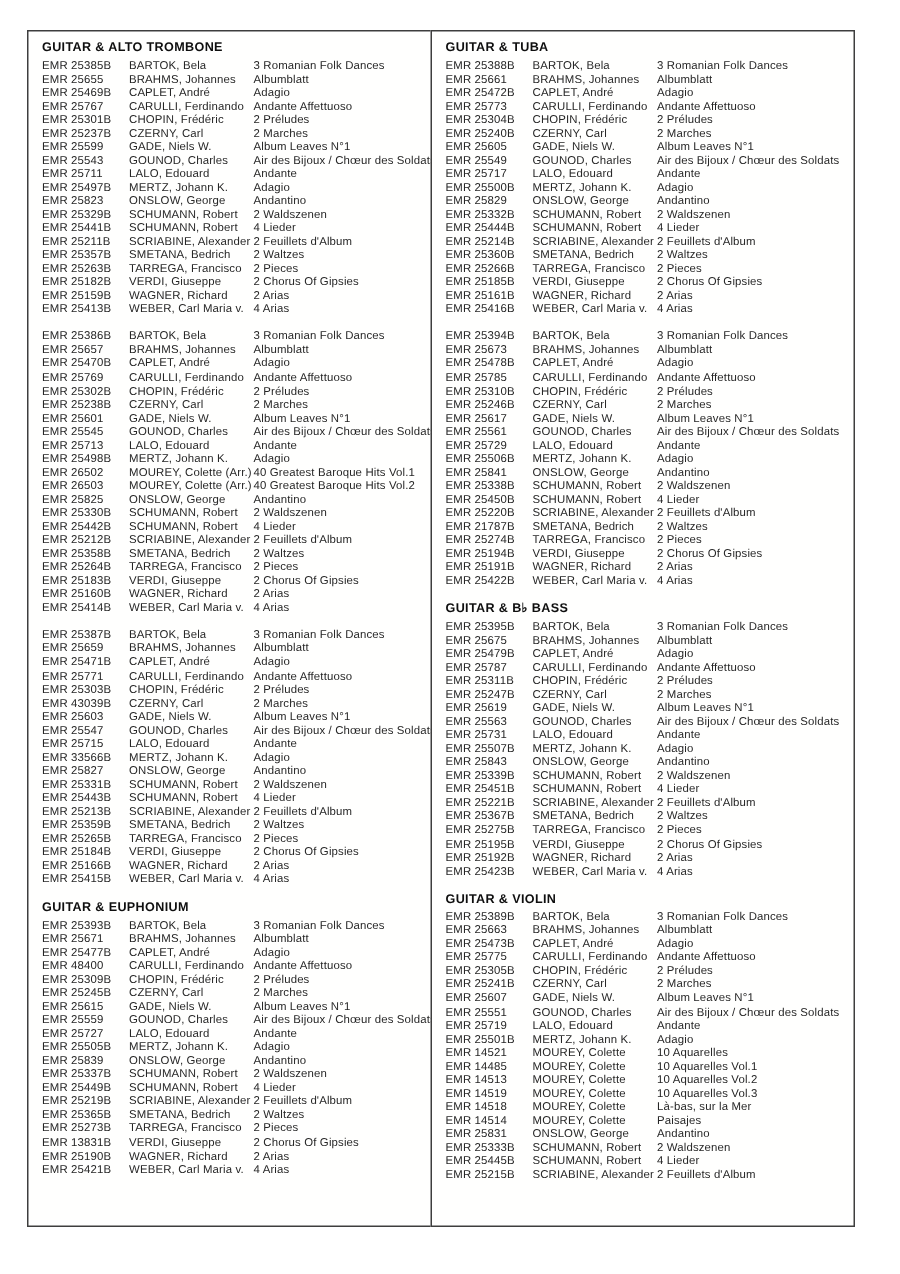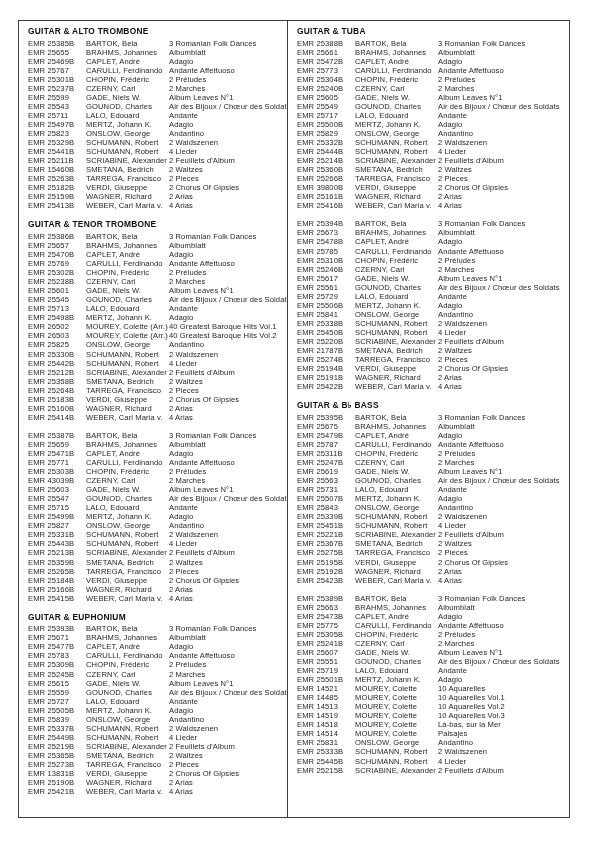--- a/index.html
+++ b/index.html
@@ -99,21 +99,21 @@
           <span class="c-code">EMR 25441B</span>
           <span class="c-comp">SCHUMANN, Robert</span>
           <span class="c-title">4 Lieder</span>
         </div>
         <div class="row">
           <span class="c-code">EMR 25211B</span>
           <span class="c-comp">SCRIABINE, Alexander</span>
           <span class="c-title">2 Feuillets d'Album</span>
         </div>
         <div class="row">
-          <span class="c-code">EMR 15460B</span>
+          <span class="c-code">EMR 25357B</span>
           <span class="c-comp">SMETANA, Bedrich</span>
           <span class="c-title">2 Waltzes</span>
         </div>
         <div class="row">
           <span class="c-code">EMR 25263B</span>
           <span class="c-comp">TARREGA, Francisco</span>
           <span class="c-title">2 Pieces</span>
         </div>
         <div class="row">
           <span class="c-code">EMR 25182B</span>
@@ -125,21 +125,20 @@
           <span class="c-comp">WAGNER, Richard</span>
           <span class="c-title">2 Arias</span>
         </div>
         <div class="row">
           <span class="c-code">EMR 25413B</span>
           <span class="c-comp">WEBER, Carl Maria v.</span>
           <span class="c-title">4 Arias</span>
         </div>
       </div>
       <div class="section">
-        <div class="sec-title">GUITAR &amp; TENOR TROMBONE</div>
         <div class="row">
           <span class="c-code">EMR 25386B</span>
           <span class="c-comp">BARTOK, Bela</span>
           <span class="c-title">3 Romanian Folk Dances</span>
         </div>
         <div class="row">
           <span class="c-code">EMR 25657</span>
           <span class="c-comp">BRAHMS, Johannes</span>
           <span class="c-title">Albumblatt</span>
         </div>
@@ -279,21 +278,21 @@
           <span class="c-code">EMR 25547</span>
           <span class="c-comp">GOUNOD, Charles</span>
           <span class="c-title">Air des Bijoux / Chœur des Soldats</span>
         </div>
         <div class="row">
           <span class="c-code">EMR 25715</span>
           <span class="c-comp">LALO, Edouard</span>
           <span class="c-title">Andante</span>
         </div>
         <div class="row">
-          <span class="c-code">EMR 25499B</span>
+          <span class="c-code">EMR 33566B</span>
           <span class="c-comp">MERTZ, Johann K.</span>
           <span class="c-title">Adagio</span>
         </div>
         <div class="row">
           <span class="c-code">EMR 25827</span>
           <span class="c-comp">ONSLOW, George</span>
           <span class="c-title">Andantino</span>
         </div>
         <div class="row">
           <span class="c-code">EMR 25331B</span>
@@ -347,21 +346,21 @@
           <span class="c-code">EMR 25671</span>
           <span class="c-comp">BRAHMS, Johannes</span>
           <span class="c-title">Albumblatt</span>
         </div>
         <div class="row">
           <span class="c-code">EMR 25477B</span>
           <span class="c-comp">CAPLET, André</span>
           <span class="c-title">Adagio</span>
         </div>
         <div class="row">
-          <span class="c-code">EMR 25783</span>
+          <span class="c-code">EMR 48400</span>
           <span class="c-comp">CARULLI, Ferdinando</span>
           <span class="c-title">Andante Affettuoso</span>
         </div>
         <div class="row">
           <span class="c-code">EMR 25309B</span>
           <span class="c-comp">CHOPIN, Frédéric</span>
           <span class="c-title">2 Préludes</span>
         </div>
         <div class="row">
           <span class="c-code">EMR 25245B</span>
@@ -512,21 +511,21 @@
           <span class="c-code">EMR 25360B</span>
           <span class="c-comp">SMETANA, Bedrich</span>
           <span class="c-title">2 Waltzes</span>
         </div>
         <div class="row">
           <span class="c-code">EMR 25266B</span>
           <span class="c-comp">TARREGA, Francisco</span>
           <span class="c-title">2 Pieces</span>
         </div>
         <div class="row">
-          <span class="c-code">EMR 39800B</span>
+          <span class="c-code">EMR 25185B</span>
           <span class="c-comp">VERDI, Giuseppe</span>
           <span class="c-title">2 Chorus Of Gipsies</span>
         </div>
         <div class="row">
           <span class="c-code">EMR 25161B</span>
           <span class="c-comp">WAGNER, Richard</span>
           <span class="c-title">2 Arias</span>
         </div>
         <div class="row">
           <span class="c-code">EMR 25416B</span>
@@ -723,20 +722,21 @@
           <span class="c-comp">WAGNER, Richard</span>
           <span class="c-title">2 Arias</span>
         </div>
         <div class="row">
           <span class="c-code">EMR 25423B</span>
           <span class="c-comp">WEBER, Carl Maria v.</span>
           <span class="c-title">4 Arias</span>
         </div>
       </div>
       <div class="section">
+        <div class="sec-title">GUITAR &amp; VIOLIN</div>
         <div class="row">
           <span class="c-code">EMR 25389B</span>
           <span class="c-comp">BARTOK, Bela</span>
           <span class="c-title">3 Romanian Folk Dances</span>
         </div>
         <div class="row">
           <span class="c-code">EMR 25663</span>
           <span class="c-comp">BRAHMS, Johannes</span>
           <span class="c-title">Albumblatt</span>
         </div>

